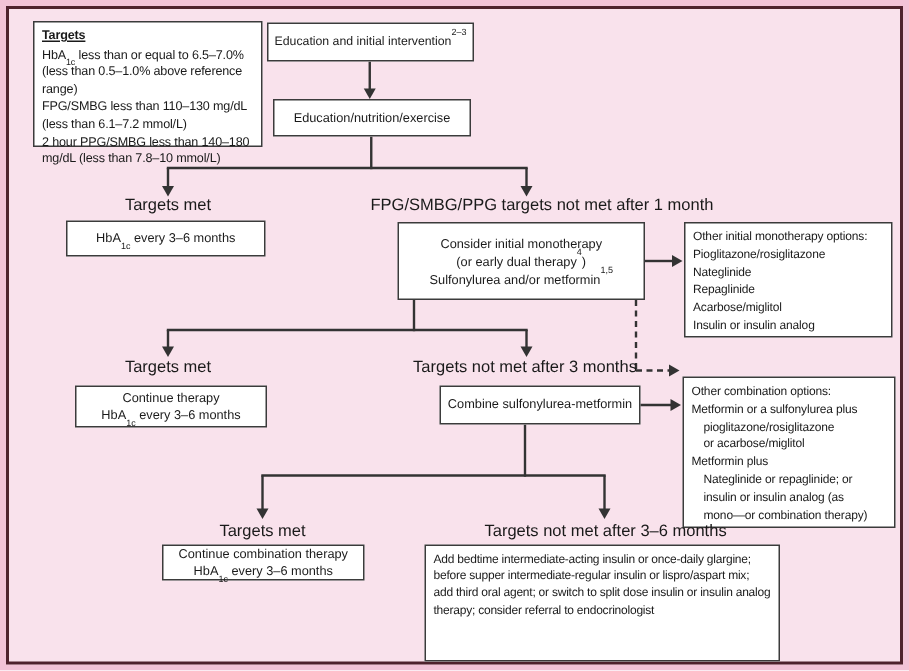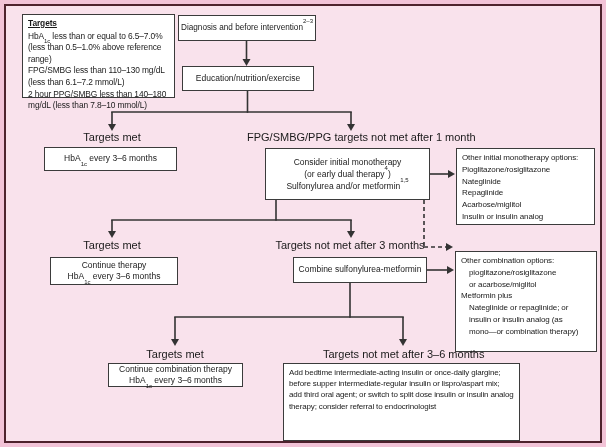--- a/index.html
+++ b/index.html
@@ -81,21 +81,21 @@
   </svg>
 
   <div class="box targets" style="left:22px;top:14px;width:153px;height:84px;">
     <div class="t-title">Targets</div>
     <div><span>HbA</span><sub>1c</sub><span> less than or equal to 6.5–7.0% (less than 0.5–1.0% above reference range)</span></div>
     <div>FPG/SMBG less than 110–130 mg/dL (less than 6.1–7.2 mmol/L)</div>
     <div>2 hour PPG/SMBG less than 140–180 mg/dL (less than 7.8–10 mmol/L)</div>
   </div>
 
   <div class="box center small-font" style="left:178px;top:15px;width:138px;height:26px;">
-    <div><span>Diagnosis and before intervention</span><sup>2–3</sup></div>
+    <div><span>Education and initial intervention</span><sup>2–3</sup></div>
   </div>
   <div class="box center" style="left:182px;top:66px;width:132px;height:25px;">
     <div>Education/nutrition/exercise</div>
   </div>
 
   <div class="label" style="left:62px;top:131px;width:100px;">Targets met</div>
   <div class="label" style="left:247px;top:131px;width:210px;">FPG/SMBG/PPG targets not met after 1 month</div>
 
   <div class="box center" style="left:44px;top:147px;width:133px;height:24px;">
     <div><span>HbA</span><sub>1c</sub><span> every 3–6 months</span></div>
@@ -123,20 +123,21 @@
     <div>Continue therapy</div>
     <div><span>HbA</span><sub>1c</sub><span> every 3–6 months</span></div>
   </div>
 
   <div class="box center" style="left:293px;top:257px;width:134px;height:26px;">
     <div>Combine sulfonylurea-metformin</div>
   </div>
 
   <div class="box opts" style="left:455px;top:251px;width:142px;height:101px;">
     <div>Other combination options:</div>
+    <div class="opt">Metformin or a sulfonylurea plus</div>
     <div class="opt ind">pioglitazone/rosiglitazone</div>
     <div class="opt ind">or acarbose/miglitol</div>
     <div class="opt">Metformin plus</div>
     <div class="opt ind">Nateglinide or repaglinide; or</div>
     <div class="opt ind">insulin or insulin analog (as</div>
     <div class="opt ind">mono—or combination therapy)</div>
   </div>
 
   <div class="label" style="left:125px;top:348px;width:100px;">Targets met</div>
   <div class="label" style="left:323px;top:348px;width:160px;">Targets not met after 3–6 months</div>

